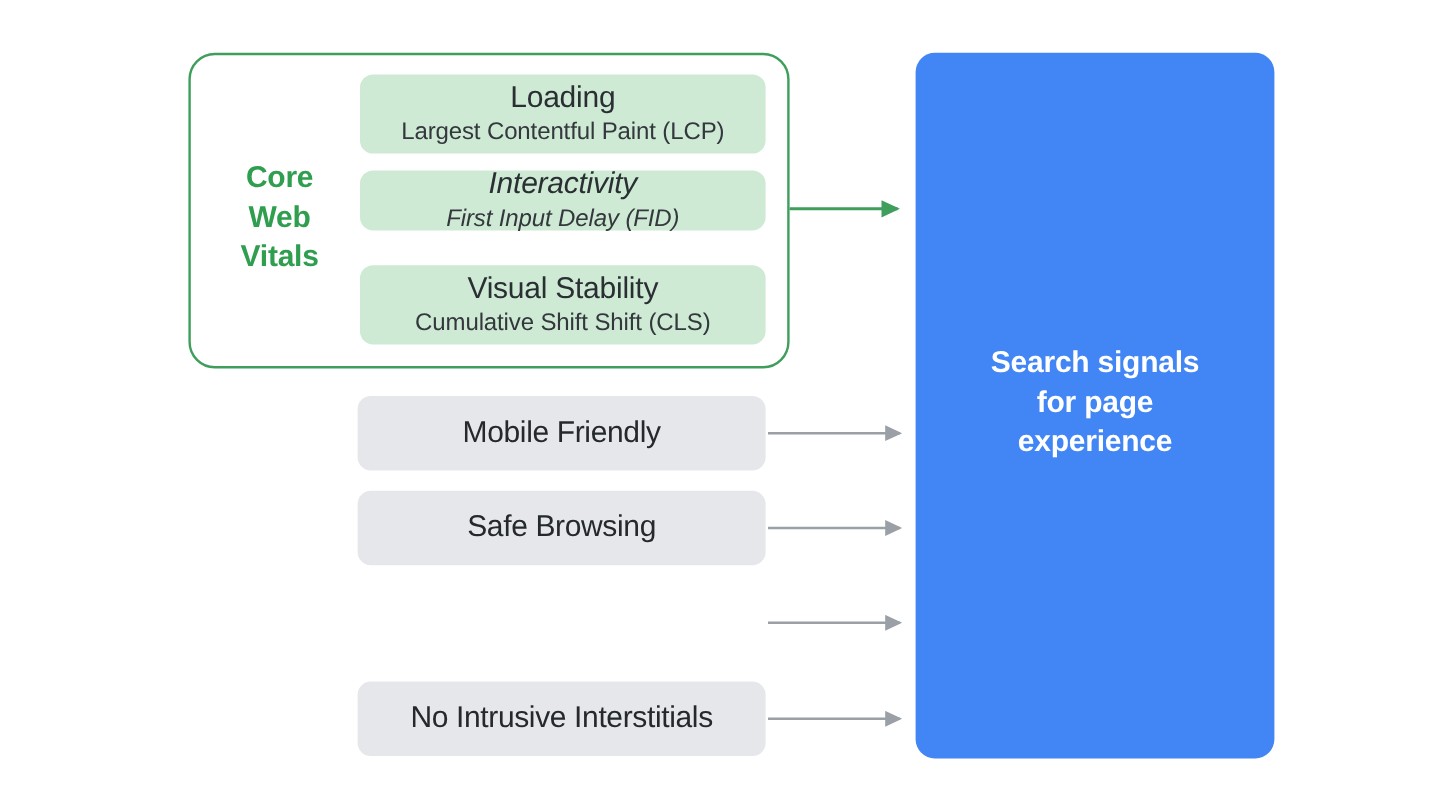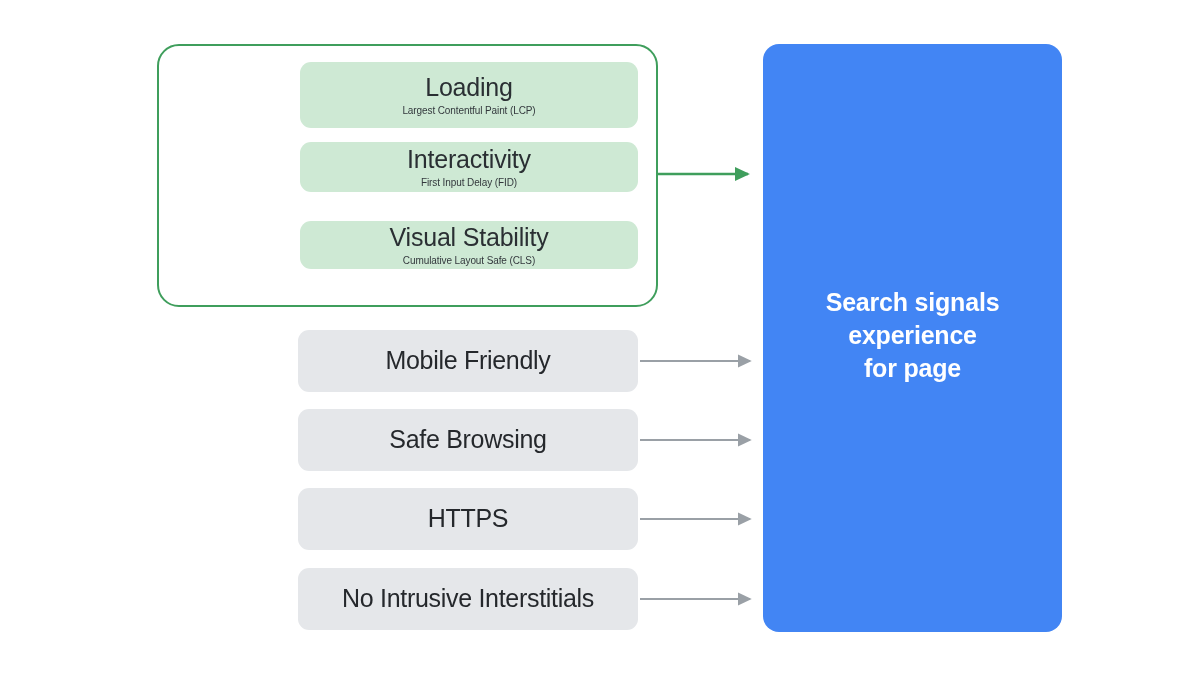--- a/index.html
+++ b/index.html
@@ -51,32 +51,32 @@
     left: 300px;
     width: 338px;
     background: #cee9d4;
     border-radius: 11px;
     display: flex;
     flex-direction: column;
     align-items: center;
     justify-content: center;
   }
   .green-card.c1 { top: 62px;  height: 66px; }
-  .green-card.c2 { top: 142px; height: 50px; }
-  .green-card.c3 { top: 221px; height: 48px; }
+  .green-card.c2 { top: 142px; height: 50px; font-style: italic; }
+  .green-card.c3 { top: 221px; height: 66px; }
 
   .gc-title {
     font-size: 25px;
     font-weight: 400;
     color: #2a2f33;
     line-height: 1.1;
     letter-spacing: -0.2px;
   }
   .gc-sub {
-    font-size: 10px;
+    font-size: 20px;
     font-weight: 400;
     color: #33383d;
     margin-top: 4px;
     letter-spacing: -0.1px;
   }
 
   
   .gray-card {
     position: absolute;
     left: 298px;
@@ -135,47 +135,49 @@
     pointer-events: none;
   }
 </style>
 </head>
 <body>
 
 <div id="canvas">
 
   <div class="cwv-container"></div>
 
+  <div class="cwv-label">
+    <span>Core</span>
+    <span>Web</span>
+    <span>Vitals</span>
+  </div>
 
   <div class="green-card c1">
     <div class="gc-title">Loading</div>
     <div class="gc-sub">Largest Contentful Paint (LCP)</div>
   </div>
 
   <div class="green-card c2">
     <div class="gc-title">Interactivity</div>
     <div class="gc-sub">First Input Delay (FID)</div>
   </div>
 
   <div class="green-card c3">
     <div class="gc-title">Visual Stability</div>
-    <div class="gc-sub">Cumulative Layout Safe (CLS)</div>
+    <div class="gc-sub">Cumulative Shift Shift (CLS)</div>
   </div>
 
   <div class="gray-card g1">
     <div class="gray-label">Mobile Friendly</div>
   </div>
 
   <div class="gray-card g2">
     <div class="gray-label">Safe Browsing</div>
   </div>
 
-  <div class="gray-card g3">
-    <div class="gray-label">HTTPS</div>
-  </div>
 
   <div class="gray-card g4">
     <div class="gray-label">No Intrusive Interstitials</div>
   </div>
 
   <svg class="arrow-svg" viewBox="0 0 1200 675">
     <defs>
       <marker id="head-green" markerWidth="7" markerHeight="7" refX="5.6" refY="3" orient="auto">
         <path d="M0,0 L6.4,3 L0,6 Z" fill="#3f9e5c"></path>
       </marker>
@@ -191,18 +193,18 @@
     <line x1="640" y1="440" x2="750" y2="440" stroke="#9aa0a6" stroke-width="2.2" marker-end="url(#head-gray)"></line>
 
     <line x1="640" y1="519" x2="750" y2="519" stroke="#9aa0a6" stroke-width="2.2" marker-end="url(#head-gray)"></line>
 
     <line x1="640" y1="599" x2="750" y2="599" stroke="#9aa0a6" stroke-width="2.2" marker-end="url(#head-gray)"></line>
   </svg>
 
   <div class="blue-box">
     <div class="blue-text">
       <span>Search signals</span>
+      <span>for page</span>
       <span>experience</span>
-      <span>for page</span>
     </div>
   </div>
 
 </div>
 
 </body></html>

